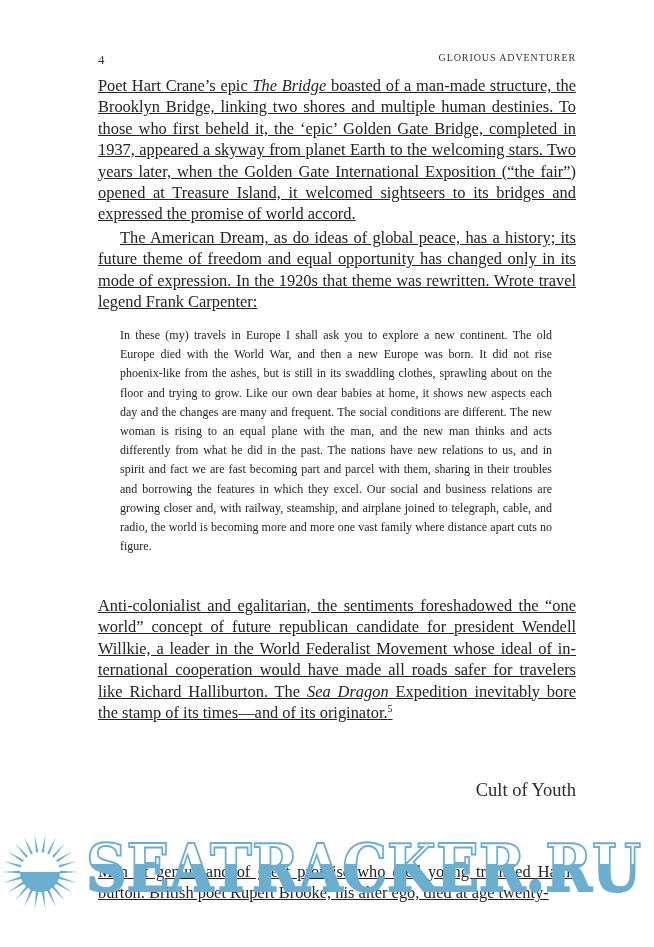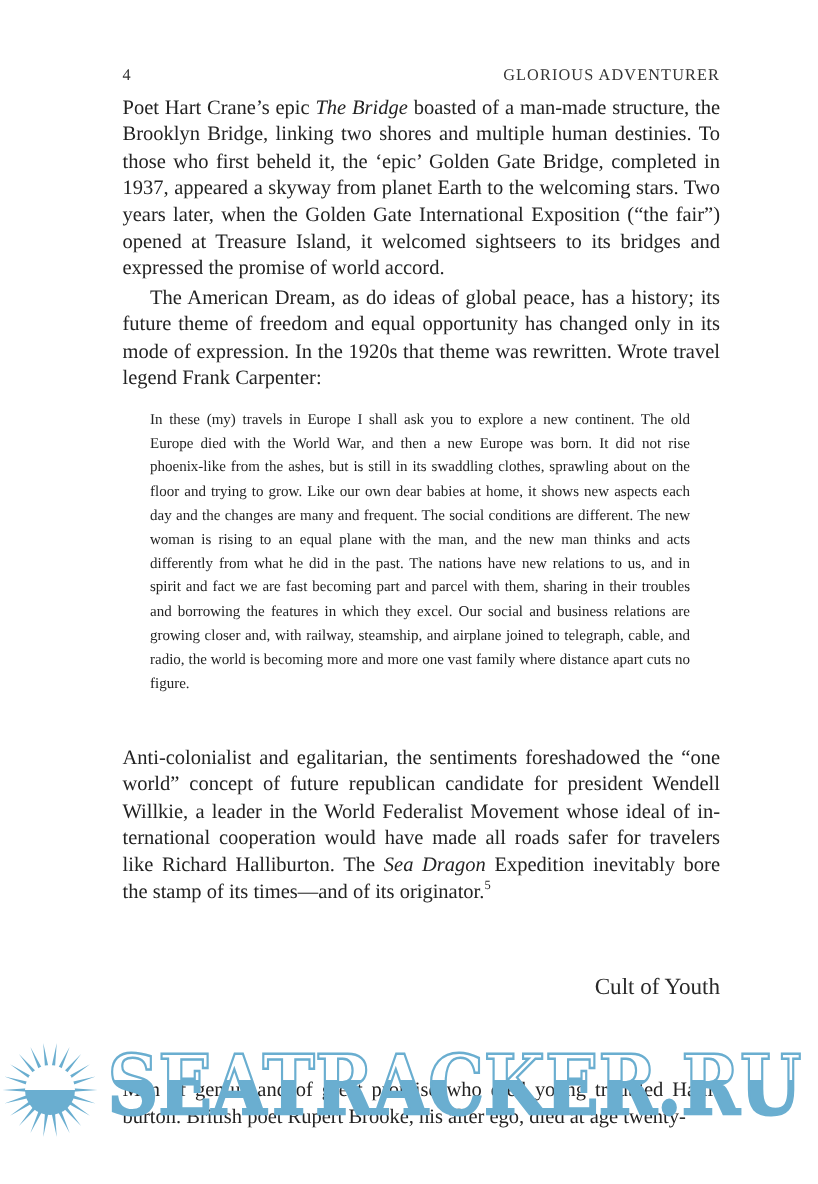--- a/index.html
+++ b/index.html
@@ -27,37 +27,38 @@
       position: absolute;
       left: 0;
       top: 0;
       font-size: 13px;
       color: #333;
     }
     .book-title {
       position: absolute;
       right: 0;
       top: 0;
-      font-size: 13px;
+      font-size: 10px;
       letter-spacing: 0.9px;
       color: #333;
       text-align: center;
     }
     .text-block {
       position: absolute;
       left: 98px;
       width: 478px;
       font-family: "Liberation Serif", serif;
       font-size: 16.4px;
       line-height: 21.4px;
       text-align: justify;
       color: #232323;
     }
     .text-block p {
       margin: 0;
+      text-decoration: underline;
     }
     .indent {
       text-indent: 22px;
     }
     .p1 { top: 75px; }
     .p2 { top: 227px; }
     .quote {
       position: absolute;
       left: 120px;
       width: 432px;

